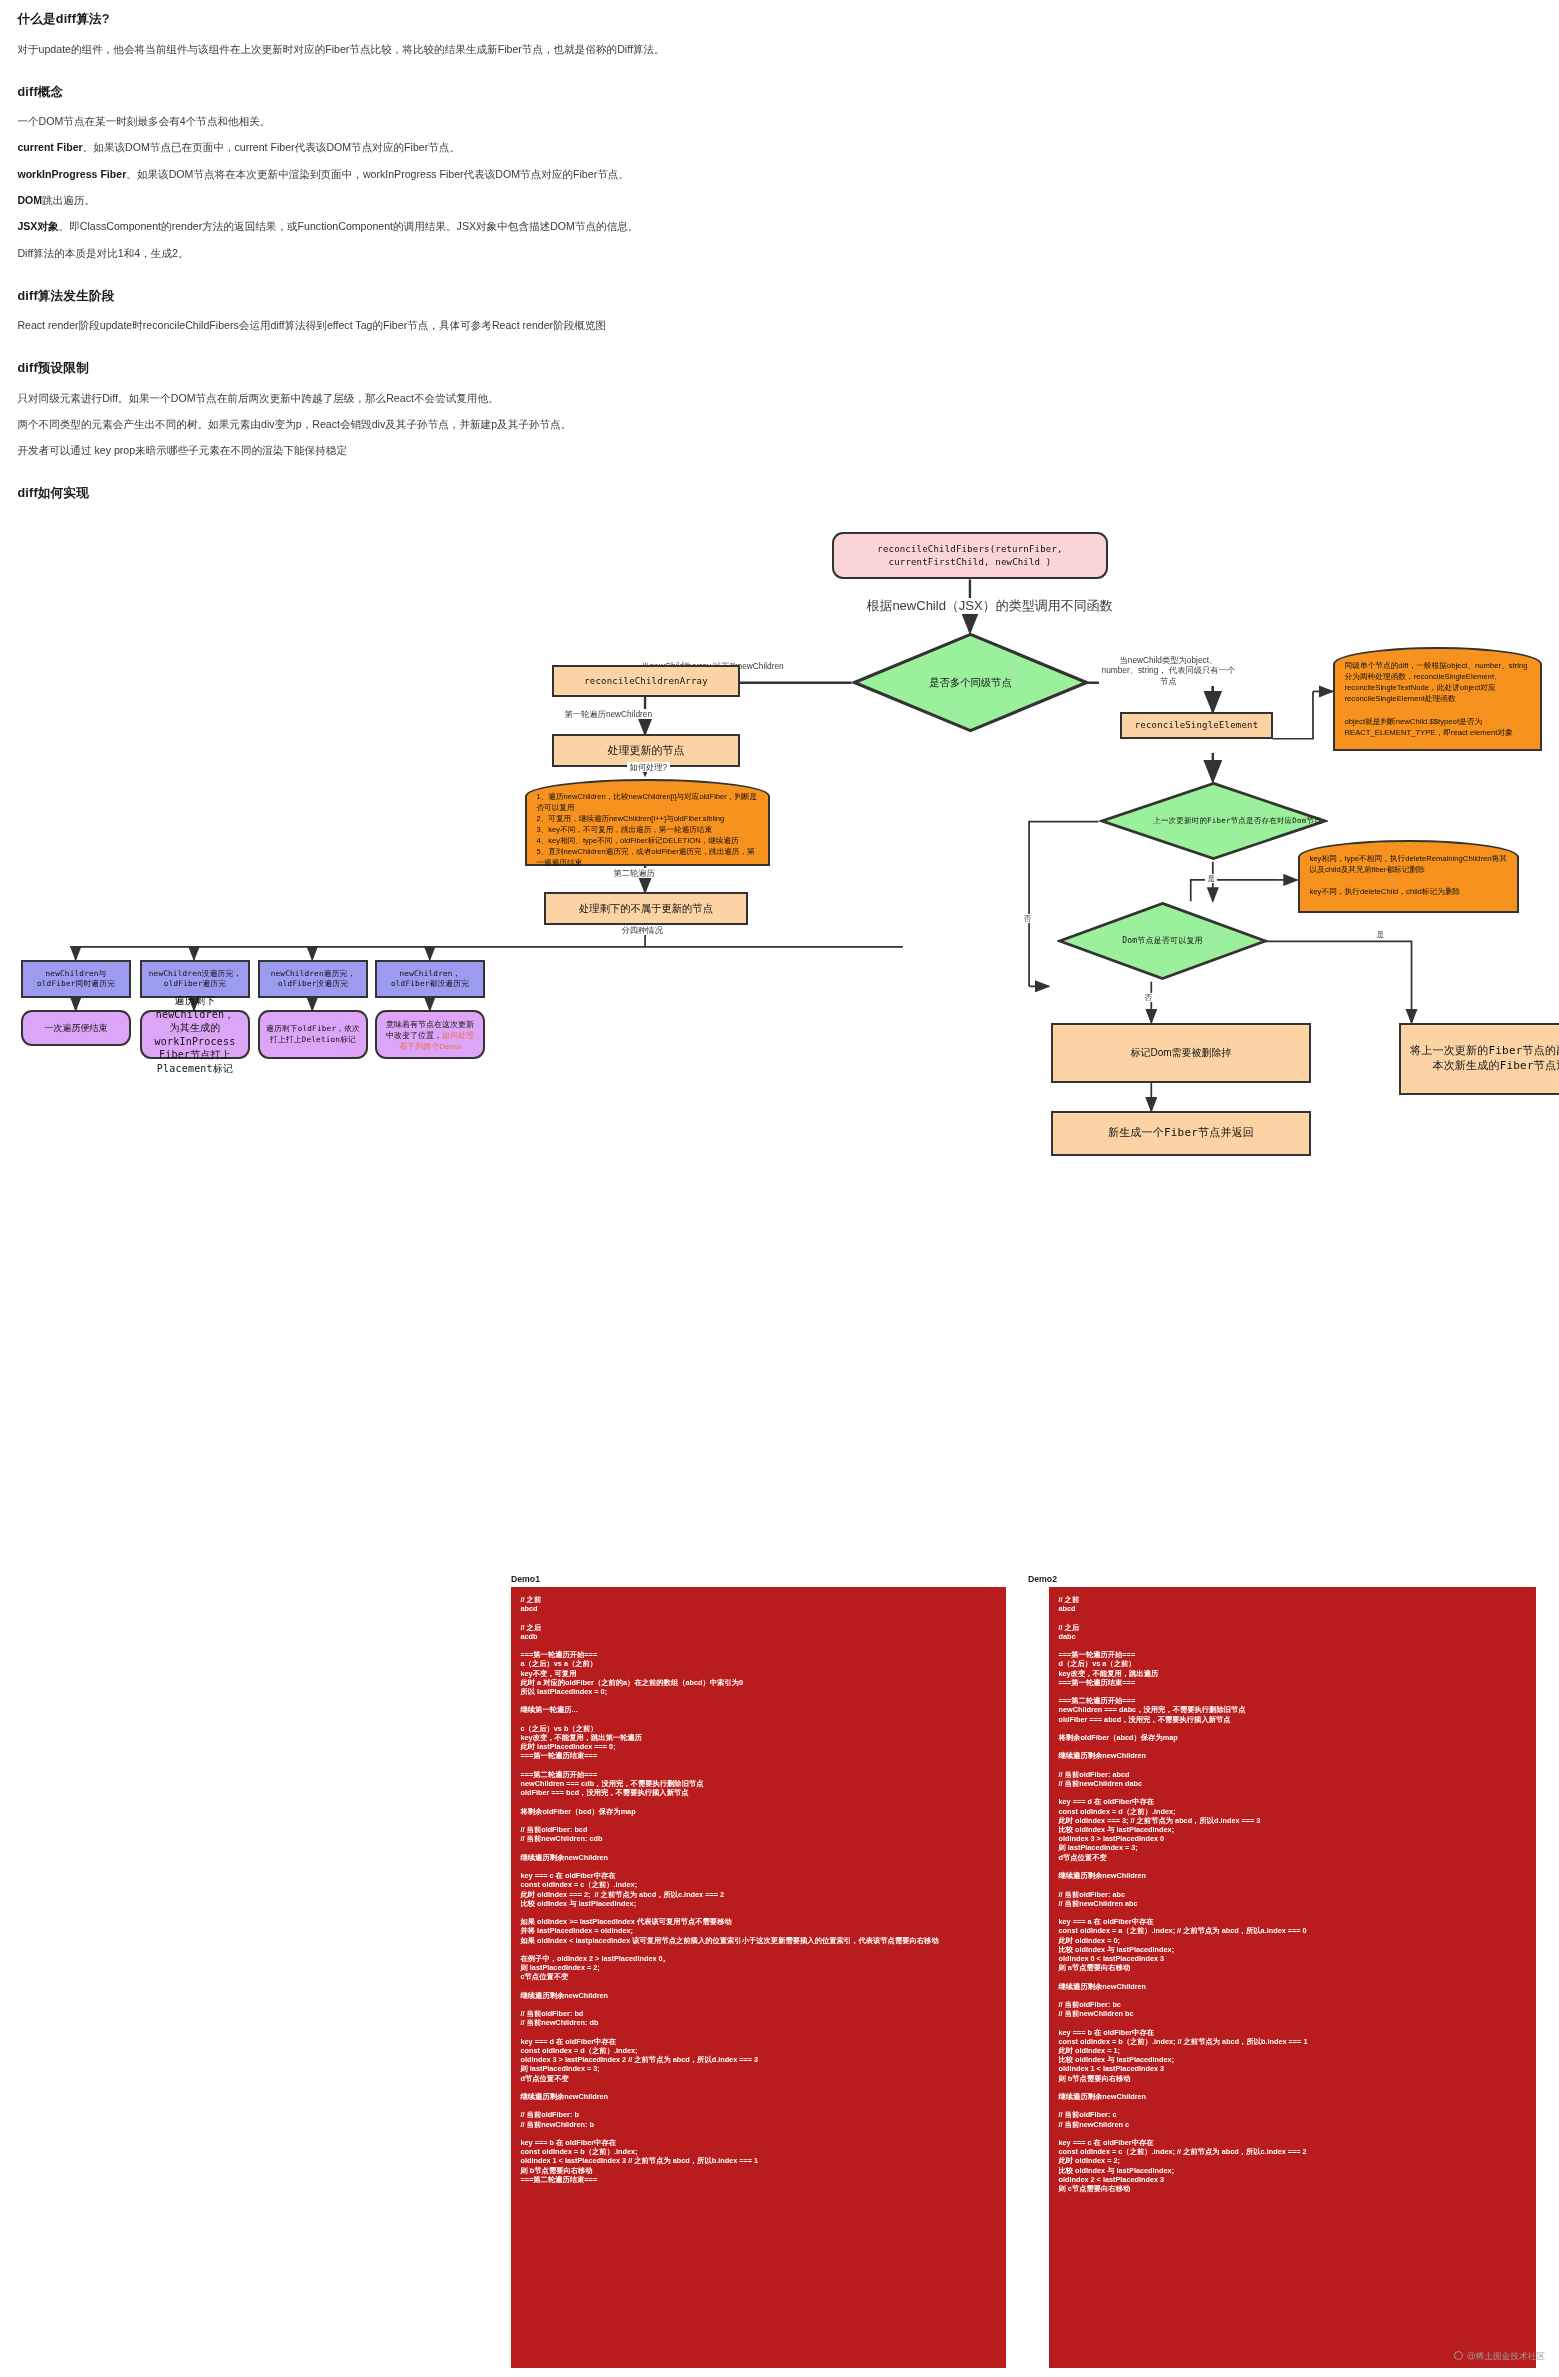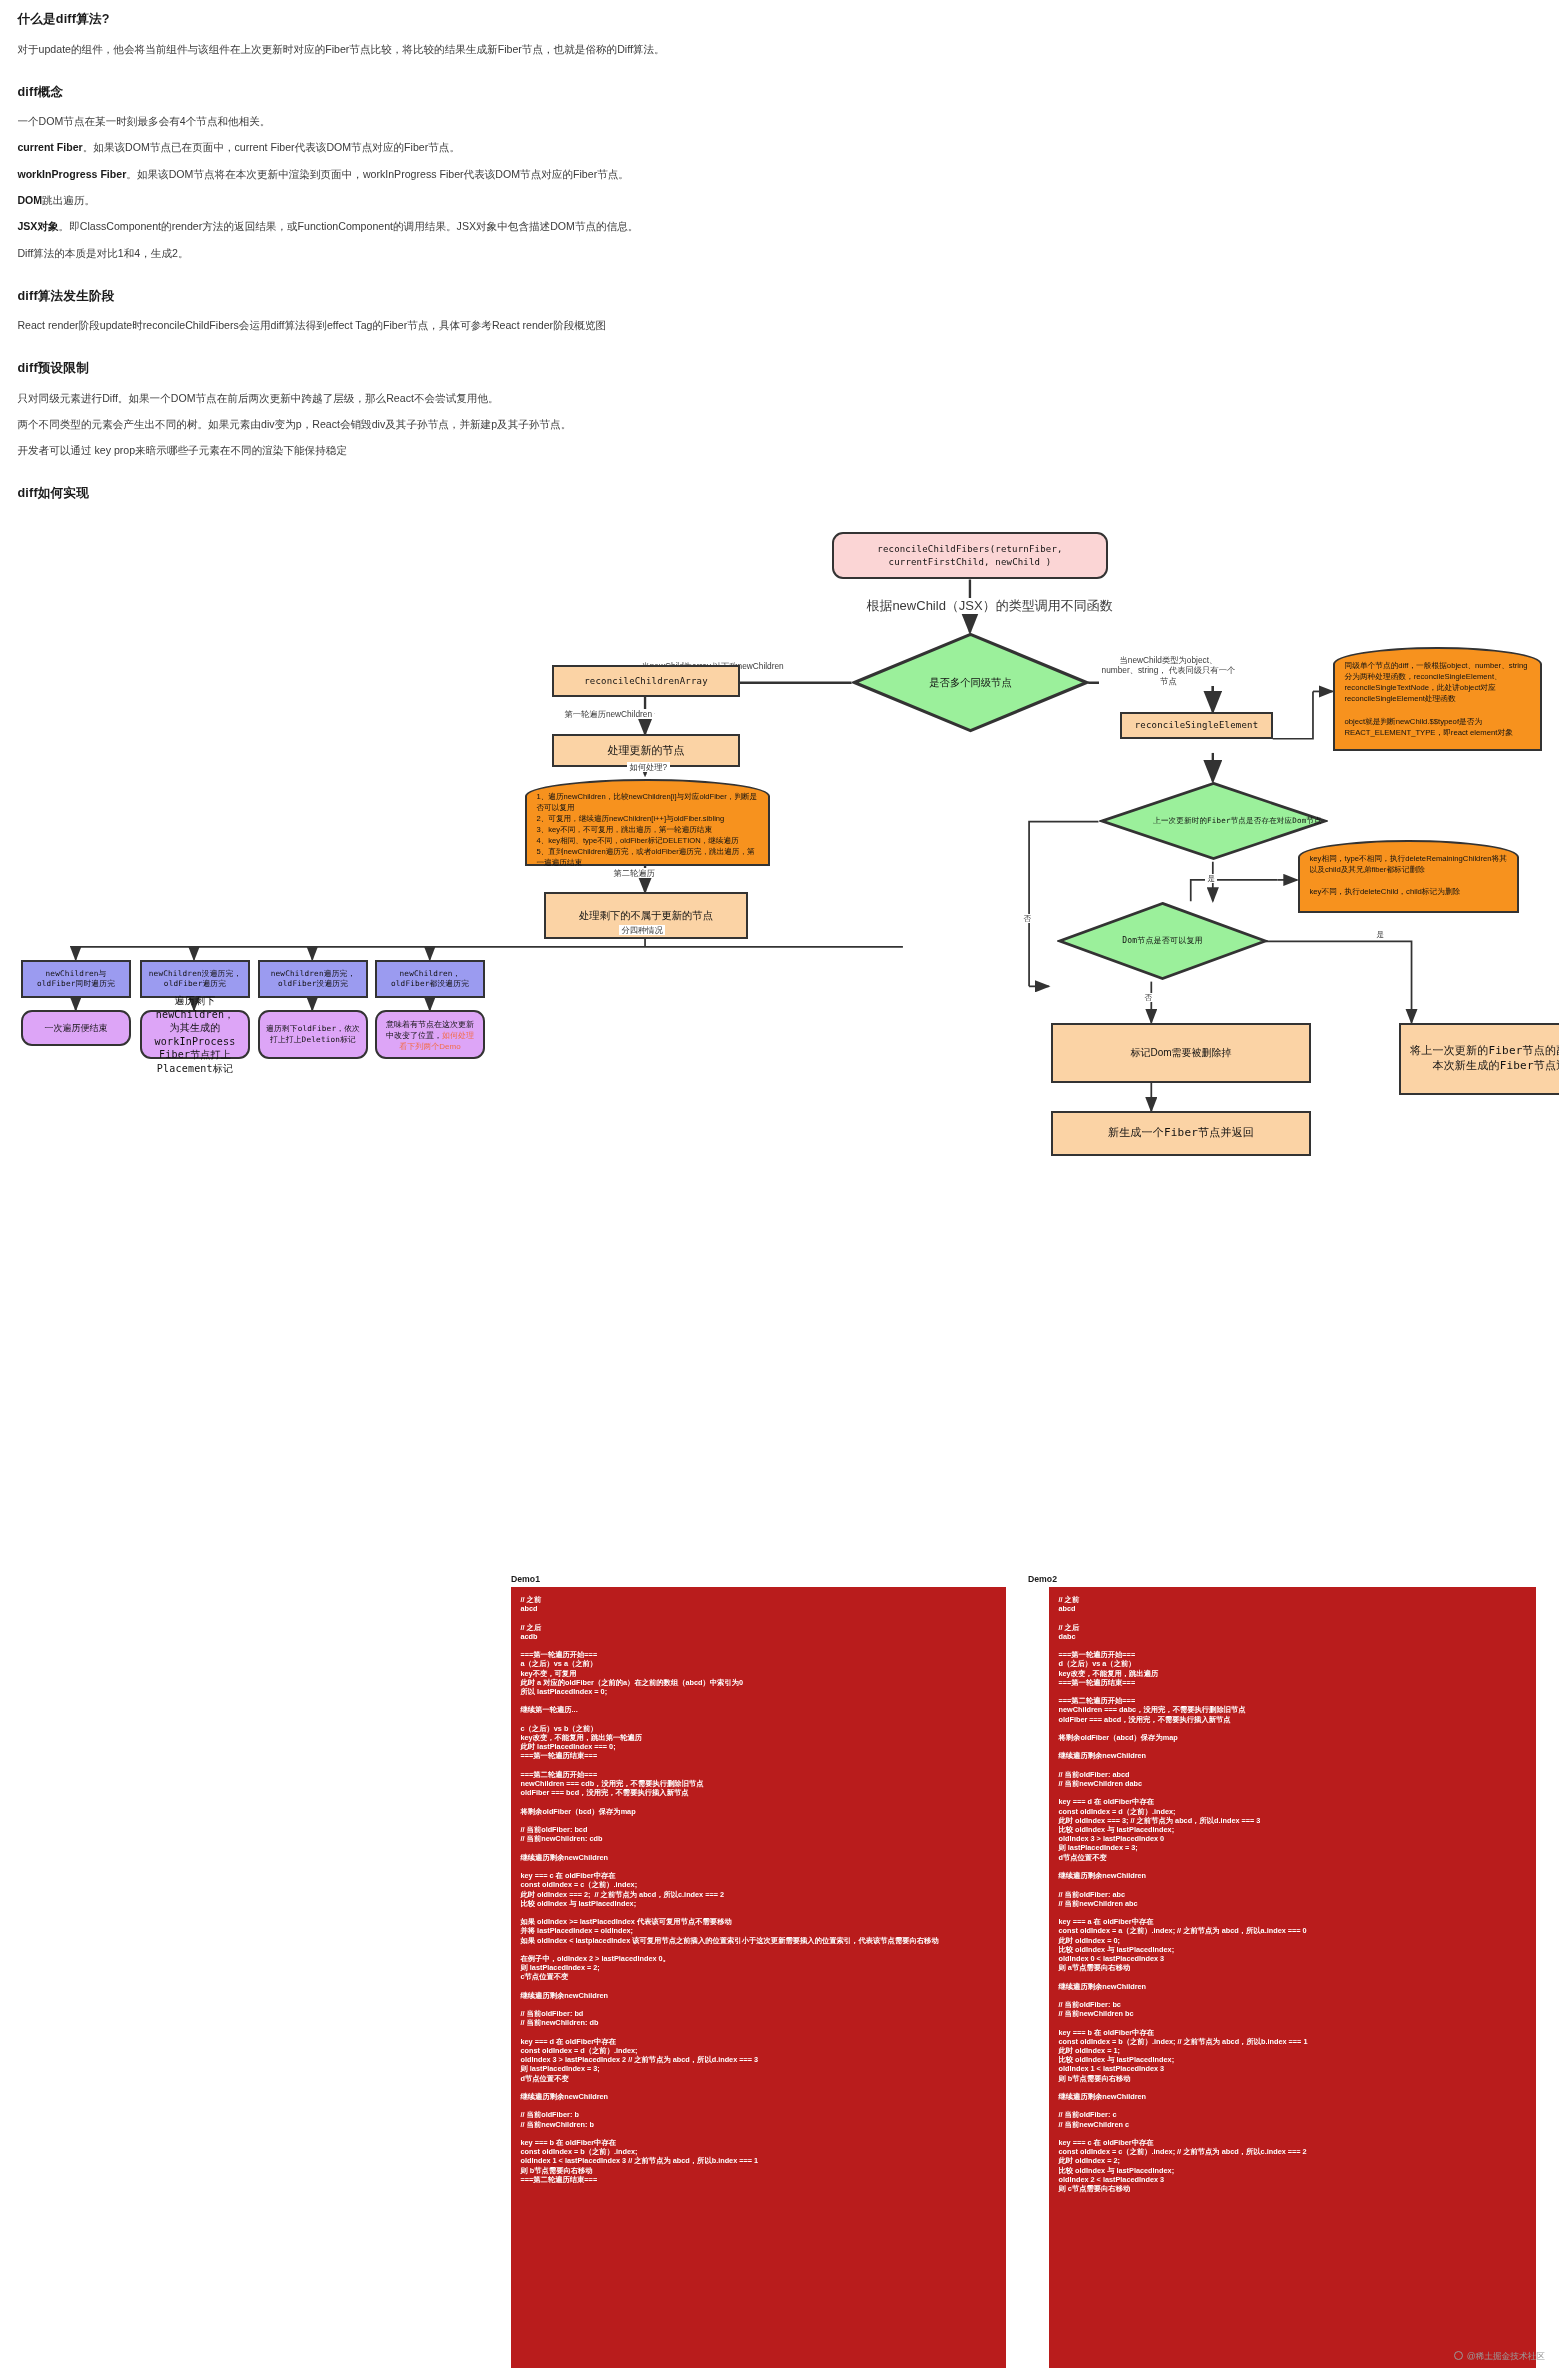--- a/index.html
+++ b/index.html
@@ -240,21 +240,21 @@
     <div class="edgelabel" style="left:627px;top:241px;font-size:8.3px;">如何处理?</div>
 
     <div class="note" style="left:525px;top:258px;width:245px;height:87px;font-size:7.6px;white-space:pre-wrap;padding-top:10.3px;">1、遍历newChildren，比较newChildren[i]与对应oldFiber，判断是否可以复用
 2、可复用，继续遍历newChildren[i++]与oldFiber.sibling
 3、key不同，不可复用，跳出遍历，第一轮遍历结束
 4、key相同、type不同，oldFiber标记DELETION，继续遍历
 5、直到newChildren遍历完，或者oldFiber遍历完，跳出遍历，第一遍遍历结束</div>
 
     <div class="edgelabel" style="left:611px;top:347px;font-size:8.3px;">第二轮遍历</div>
 
-    <div class="node orange-l" style="left:544px;top:371px;width:204px;height:47px;font-size:10.3px;">处理剩下的不属于更新的节点</div>
+    <div class="node orange-l" style="left:544px;top:371px;width:204px;height:33px;font-size:10.3px;">处理剩下的不属于更新的节点</div>
 
     <div class="edgelabel" style="left:619px;top:404px;font-size:8.3px;">分四种情况</div>
 
     <div class="node blue mono" style="left:21px;top:439px;width:110px;height:38px;font-size:7.7px;padding:0 4px;">newChildren与oldFiber同时遍历完</div>
     <div class="node blue mono" style="left:140px;top:439px;width:110px;height:38px;font-size:7.7px;padding:0 4px;">newChildren没遍历完，oldFiber遍历完</div>
     <div class="node blue mono" style="left:258px;top:439px;width:110px;height:38px;font-size:7.7px;padding:0 4px;">newChildren遍历完，oldFiber没遍历完</div>
     <div class="node blue mono" style="left:375px;top:439px;width:110px;height:38px;font-size:7.7px;padding:0 4px;">newChildren，oldFiber都没遍历完</div>
 
     <div class="node stadium purple" style="left:21px;top:489px;width:110px;height:36px;font-size:9px;padding:0 4.7px;">一次遍历便结束</div>
     <div class="node stadium purple mono" style="left:140px;top:489px;width:110px;height:49px;font-size:10px;padding:0 22px;">遍历剩下newChildren，为其生成的workInProcess Fiber节点打上Placement标记</div>

